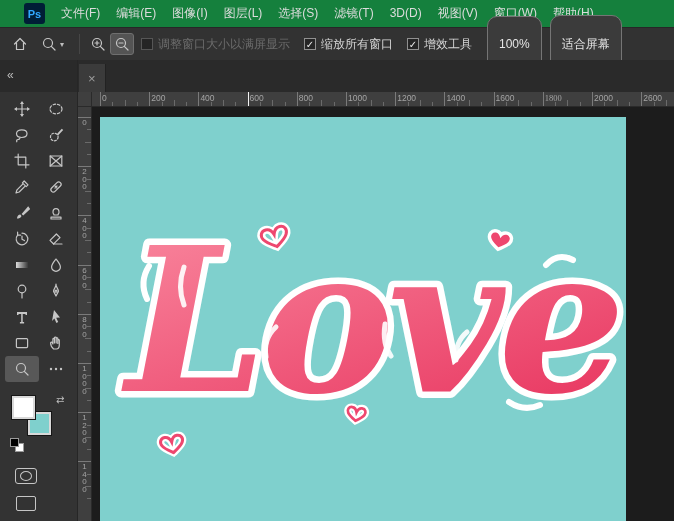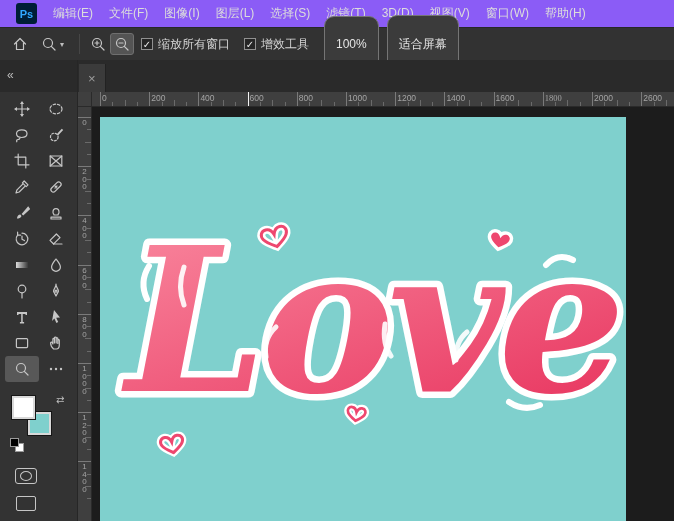--- a/index.html
+++ b/index.html
@@ -1,21 +1,21 @@
 <!DOCTYPE html>
 <html><head>
 <meta charset="utf-8">
 <style>
   html,body{margin:0;padding:0}
   body{width:674px;height:521px;overflow:hidden;background:#1c1c1c;
        font-family:"Liberation Sans","DejaVu Sans",sans-serif;-webkit-font-smoothing:antialiased;}
   .window{width:674px;height:521px;display:flex;flex-direction:column}
 
   
-  .menubar{height:27px;background:#8b5cf6;display:flex;align-items:center;padding:0 16px;flex:0 0 auto}
+  .menubar{height:27px;background:#15803d;display:flex;align-items:center;padding:0 24px;flex:0 0 auto}
   .ps-logo{width:21px;height:21px;background:#001e36;color:#31a8ff;font-weight:bold;font-size:11px;
            display:flex;align-items:center;justify-content:center;border-radius:3px;margin-right:8px}
   .menu-item{color:#dcdcdc;font-size:12px;padding:0 8px;line-height:27px;cursor:default;white-space:nowrap}
 
   
   .optionsbar{height:33px;background:#323232;border-top:1px solid #272727;display:flex;align-items:center;
               padding:0 8px;box-sizing:border-box;flex:0 0 auto}
   .obtn{width:24px;height:22px;display:flex;align-items:center;justify-content:center;border-radius:3px;
         border:1px solid transparent;box-sizing:border-box}
   .obtn.active{background:#545454;border-color:#6f6f6f}
@@ -82,22 +82,22 @@
   .canvas svg{display:block}
 </style>
 </head>
 <body>
 
 <div class="window">
 
   <div class="menubar">
     <div class="ps-logo">Ps</div>
     <div id="menu-items" style="display:flex">
+        <span class="menu-item">文件(F)</span>
         <span class="menu-item">编辑(E)</span>
-        <span class="menu-item">文件(F)</span>
         <span class="menu-item">图像(I)</span>
         <span class="menu-item">图层(L)</span>
         <span class="menu-item">选择(S)</span>
         <span class="menu-item">滤镜(T)</span>
         <span class="menu-item">3D(D)</span>
         <span class="menu-item">视图(V)</span>
         <span class="menu-item">窗口(W)</span>
         <span class="menu-item">帮助(H)</span>
       </div>
   </div>
@@ -120,20 +120,24 @@
       <svg class="ticon" viewBox="0 0 16 16">
           <circle cx="7" cy="7" r="4.5"></circle>
           <path d="M10.3 10.3L14 14M5 7h4M7 5v4"></path>
         </svg>
     </span>
     <span class="obtn active">
       <svg class="ticon" viewBox="0 0 16 16">
           <circle cx="7" cy="7" r="4.5"></circle>
           <path d="M10.3 10.3L14 14M5 7h4"></path>
         </svg>
+    </span>
+    <span class="cbrow disabled">
+      <span class="cbbox"></span>
+      <span class="cblabel">调整窗口大小以满屏显示</span>
     </span>
     <span class="cbrow">
       <span class="cbbox">✓</span>
       <span class="cblabel">缩放所有窗口</span>
     </span>
     <span class="cbrow">
       <span class="cbbox">✓</span>
       <span class="cblabel">增效工具</span>
     </span>
     <button class="pbtn">100%</button>

